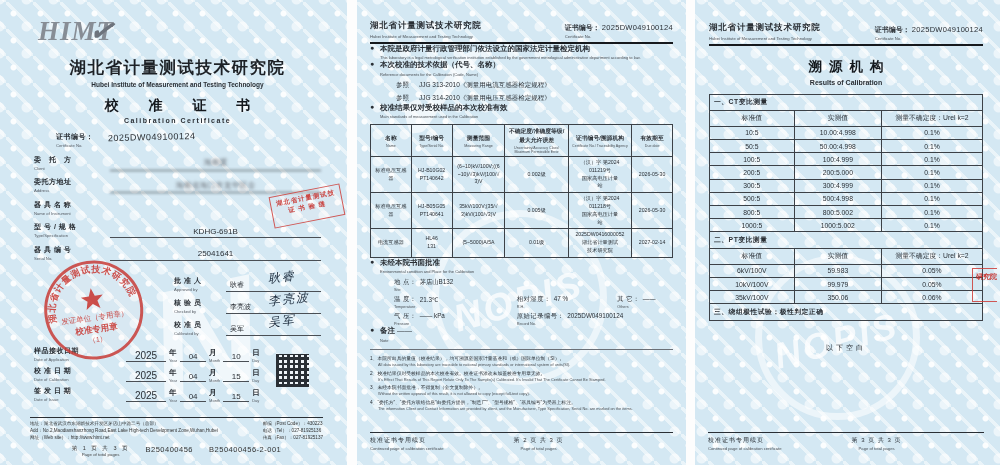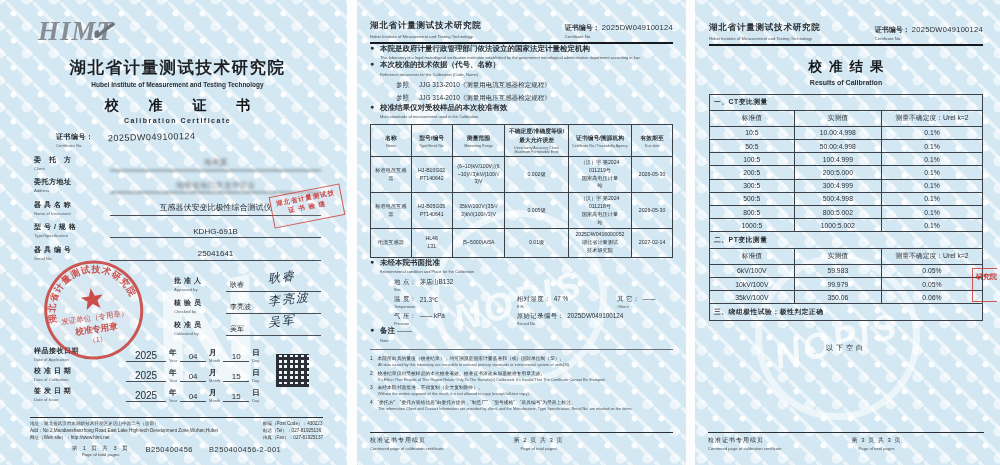--- a/index.html
+++ b/index.html
@@ -152,21 +152,20 @@
             <div class="cn">委托方地址</div>
             <div class="en">Address</div>
           </div>
         <div class="fval blurred">海南省海口市龙华区金</div>
       </div>
       <div class="frow">
         <div class="lblk">
             <div class="cn">器 具 名 称</div>
             <div class="en">Name of Instrument</div>
           </div>
-        <div class="fval">互感器伏安变比极性综合测试仪</div>
       </div>
       <div class="frow">
         <div class="lblk">
             <div class="cn">型 号 / 规 格</div>
             <div class="en">Type/Specification</div>
           </div>
         <div class="fval">KDHG-691B</div>
       </div>
       <div class="frow">
         <div class="lblk">
@@ -527,21 +526,21 @@
         <div class="hd-l">
           <div class="cn">湖北省计量测试技术研究院</div>
           <div class="en">Hubei Institute of Measurement and Testing Technology</div>
         </div>
         <div class="hd-r">
           <div class="cn"><span>证书编号：</span> <b>2025DW049100124</b></div>
           <div class="en">Certificate No.</div>
         </div>
       </div>
 
-      <div class="rtitle-cn">校准结果</div>
+      <div class="rtitle-cn">溯源机构</div>
       <div class="rtitle-en">Results of Calibration</div>
 
       <table class="res">
         <colgroup>
             <col style="width:31%">
             <col style="width:32%">
             <col style="width:37%">
           </colgroup>
         <tbody>
             <tr>

